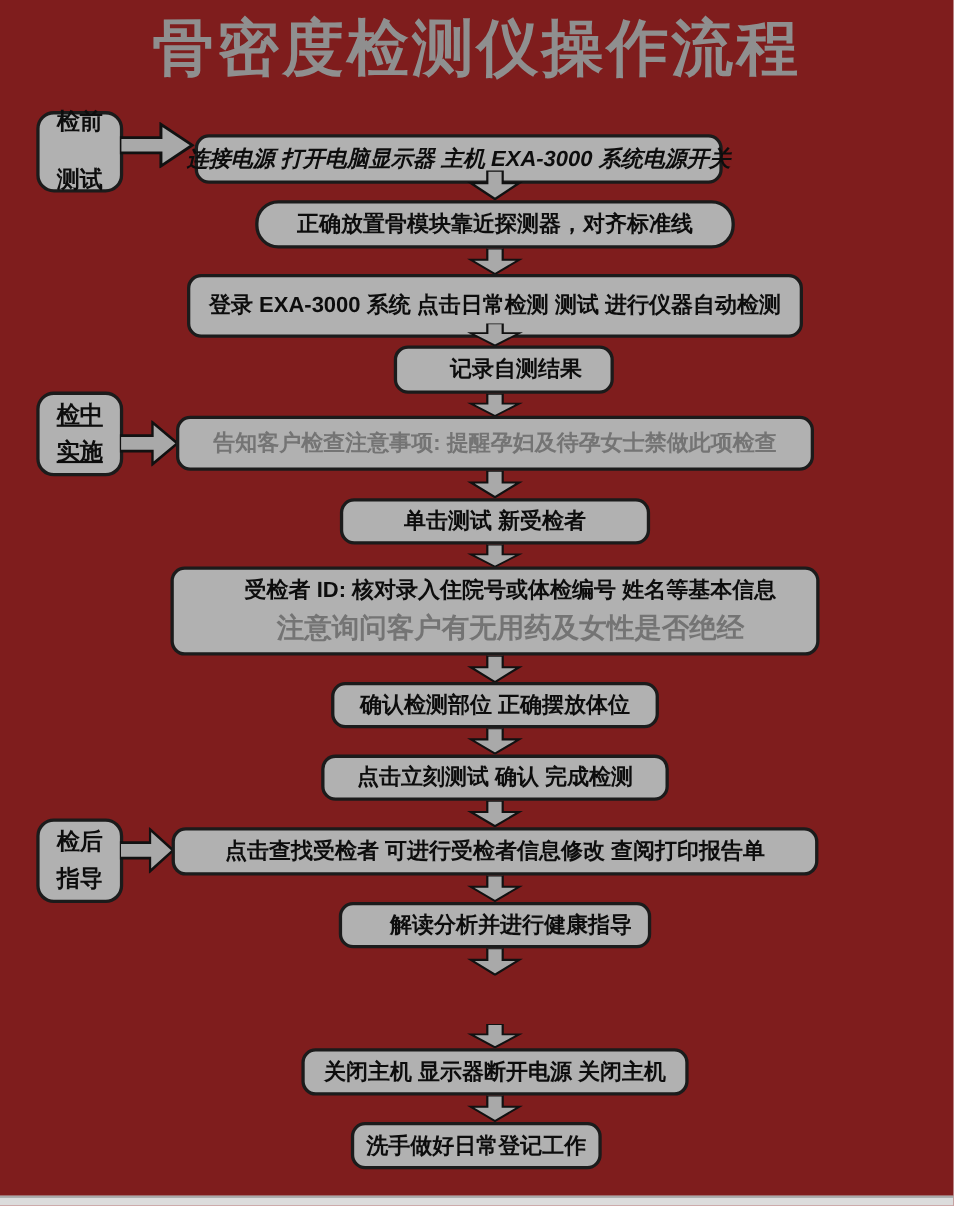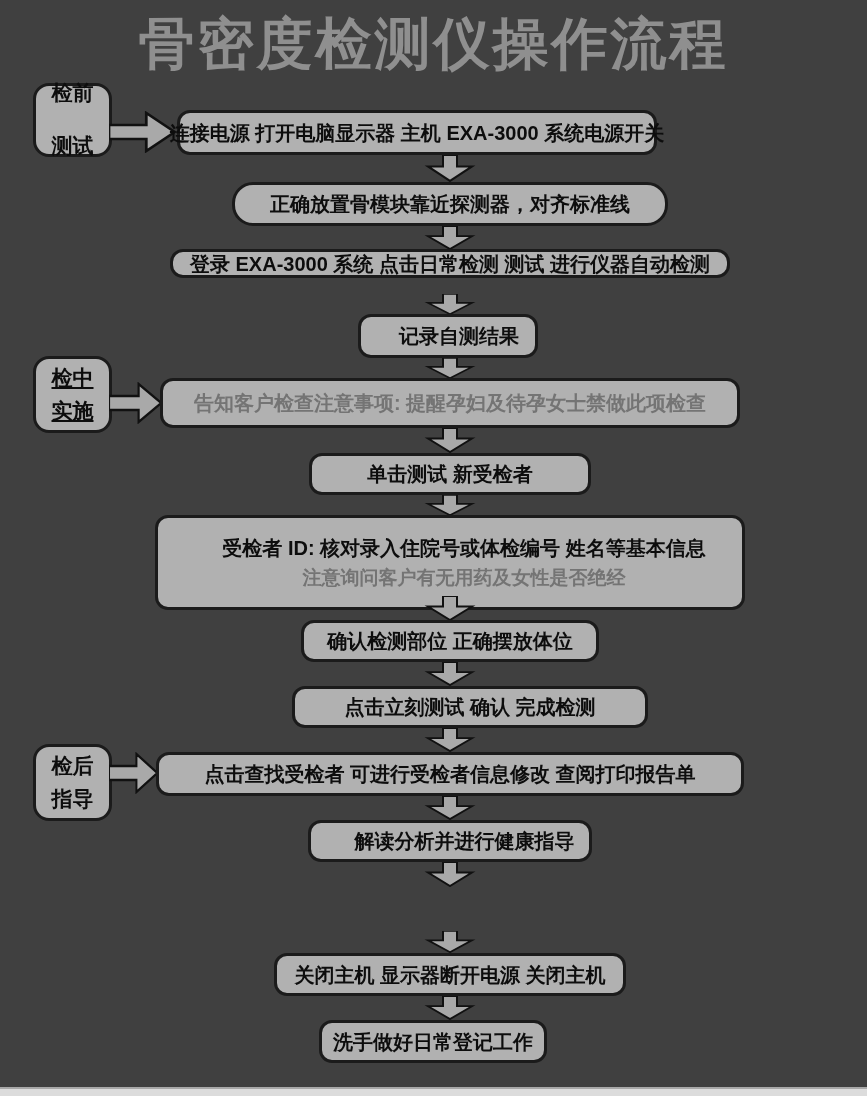--- a/index.html
+++ b/index.html
@@ -1,94 +1,94 @@
 <!DOCTYPE html>
 <html><head>
 <meta charset="utf-8">
 <style>
   * { margin:0; padding:0; box-sizing:border-box; }
   html,body { background:#ffffff; }
   body { font-family:"Liberation Sans","DejaVu Sans",sans-serif; }
   .page {
-    position:relative; width:867px; height:1096px; background:#404040;
+    position:relative; width:867px; height:1096px; background:#7f1d1d;
     overflow:hidden; margin:0 auto;
   }
   .title {
     position:absolute; top:10px; left:0; width:100%;
     text-align:center; font-size:56px; font-weight:900;
     color:#8f8f8f; letter-spacing:3px; line-height:1.2;
     white-space:nowrap;
   }
   .box {
     position:absolute; background:#b1b1b1;
     border:3px solid #1b1b1b; border-radius:13px;
     display:flex; flex-direction:column; align-items:center; justify-content:center;
     font-weight:bold; color:#0d0d0d; white-space:nowrap;
     font-size:20px; line-height:1.2;
   }
   .stage-label {
     border-radius:16px; font-size:21px; line-height:1.55; text-align:center;
   }
   .faded { color:#747474; }
-  .sub-line { font-size:19px; margin-top:7px; }
+  .sub-line { font-size:25px; margin-top:7px; }
   .arrow { position:absolute; }
   .arrow svg { display:block; width:100%; height:100%; }
   .footer-bar {
     position:absolute; left:0; bottom:0; width:100%; height:9px;
     background:#dcdcdc; border-top:2px solid #a9a9a9;
   }
 </style>
 </head>
 <body>
 
 <div class="page">
 
   <div class="title">骨密度检测仪操作流程</div>
 
-  <div class="box stage-label" style="left:33px; top:83px; width:79px; height:74px;gap:20px;">
+  <div class="box stage-label" style="left:33px; top:101px; width:79px; height:74px;gap:20px;">
     <span>检前</span>
     <span>测试</span>
   </div>
   <div class="arrow" style="left:109px; top:111px; width:68px; height:42px;">
     <svg viewBox="0 0 62 42" preserveAspectRatio="none">
       <polygon points="0,14 34,14 34,2 60,21 34,40 34,28 0,28" fill="#a9a9a9" stroke="#111111" stroke-width="2.5"></polygon>
     </svg>
   </div>
 
-  <div class="box" style="left:177px; top:110px; width:480px; height:45px;">
+  <div class="box" style="left:177px; top:122px; width:480px; height:45px;font-style:italic;">
     <span>连接电源 打开电脑显示器 主机 EXA-3000 系统电源开关</span>
   </div>
 
   <div class="arrow" style="left:420px; top:155px; width:60px; height:27px;">
     <svg viewBox="0 0 60 26" preserveAspectRatio="none">
       <polygon points="23,0 37,0 37,11 52,11 30,25 8,11 23,11" fill="#a9a9a9" stroke="#111111" stroke-width="2"></polygon>
     </svg>
   </div>
 
   <div class="box" style="left:232px; top:182px; width:436px; height:44px;border-radius:21px;">
     <span>正确放置骨模块靠近探测器，对齐标准线</span>
   </div>
 
   <div class="arrow" style="left:420px; top:226px; width:60px; height:24px;">
     <svg viewBox="0 0 60 26" preserveAspectRatio="none">
       <polygon points="23,0 37,0 37,11 52,11 30,25 8,11 23,11" fill="#a9a9a9" stroke="#111111" stroke-width="2"></polygon>
     </svg>
   </div>
 
-  <div class="box" style="left:170px; top:249px; width:560px; height:29px;align-items:center;">
+  <div class="box" style="left:170px; top:249px; width:560px; height:58px;align-items:center;">
     <span>登录 EXA-3000 系统 点击日常检测 测试 进行仪器自动检测</span>
   </div>
 
   <div class="arrow" style="left:420px; top:294px; width:60px; height:21px;">
     <svg viewBox="0 0 60 26" preserveAspectRatio="none">
       <polygon points="23,0 37,0 37,11 52,11 30,25 8,11 23,11" fill="#a9a9a9" stroke="#111111" stroke-width="2"></polygon>
     </svg>
   </div>
 
-  <div class="box" style="left:358px; top:314px; width:180px; height:44px;padding-left:22px;">
+  <div class="box" style="left:358px; top:314px; width:200px; height:44px;padding-left:22px;">
     <span>记录自测结果</span>
   </div>
 
   <div class="arrow" style="left:420px; top:358px; width:60px; height:21px;">
     <svg viewBox="0 0 60 26" preserveAspectRatio="none">
       <polygon points="23,0 37,0 37,11 52,11 30,25 8,11 23,11" fill="#a9a9a9" stroke="#111111" stroke-width="2"></polygon>
     </svg>
   </div>
 
   <div class="box stage-label" style="left:33px; top:356px; width:79px; height:77px;text-decoration:underline;">
@@ -114,42 +114,42 @@
   <div class="box" style="left:309px; top:453px; width:282px; height:42px;">
     <span>单击测试 新受检者</span>
   </div>
 
   <div class="arrow" style="left:420px; top:495px; width:60px; height:21px;">
     <svg viewBox="0 0 60 26" preserveAspectRatio="none">
       <polygon points="23,0 37,0 37,11 52,11 30,25 8,11 23,11" fill="#a9a9a9" stroke="#111111" stroke-width="2"></polygon>
     </svg>
   </div>
 
-  <div class="box" style="left:155px; top:515px; width:590px; height:95px;padding-left:28px;">
+  <div class="box" style="left:155px; top:515px; width:590px; height:81px;padding-left:28px;">
     <span>受检者 ID: 核对录入住院号或体检编号 姓名等基本信息</span>
     <span class="faded sub-line">注意询问客户有无用药及女性是否绝经</span>
   </div>
 
   <div class="arrow" style="left:420px; top:596px; width:60px; height:25px;">
     <svg viewBox="0 0 60 26" preserveAspectRatio="none">
       <polygon points="23,0 37,0 37,11 52,11 30,25 8,11 23,11" fill="#a9a9a9" stroke="#111111" stroke-width="2"></polygon>
     </svg>
   </div>
 
   <div class="box" style="left:301px; top:620px; width:298px; height:42px;">
     <span>确认检测部位 正确摆放体位</span>
   </div>
 
   <div class="arrow" style="left:420px; top:662px; width:60px; height:24px;">
     <svg viewBox="0 0 60 26" preserveAspectRatio="none">
       <polygon points="23,0 37,0 37,11 52,11 30,25 8,11 23,11" fill="#a9a9a9" stroke="#111111" stroke-width="2"></polygon>
     </svg>
   </div>
 
-  <div class="box" style="left:292px; top:686px; width:356px; height:42px;">
+  <div class="box" style="left:292px; top:686px; width:316px; height:42px;">
     <span>点击立刻测试 确认 完成检测</span>
   </div>
 
   <div class="arrow" style="left:420px; top:728px; width:60px; height:24px;">
     <svg viewBox="0 0 60 26" preserveAspectRatio="none">
       <polygon points="23,0 37,0 37,11 52,11 30,25 8,11 23,11" fill="#a9a9a9" stroke="#111111" stroke-width="2"></polygon>
     </svg>
   </div>
 
   <div class="box stage-label" style="left:33px; top:744px; width:79px; height:77px;">

